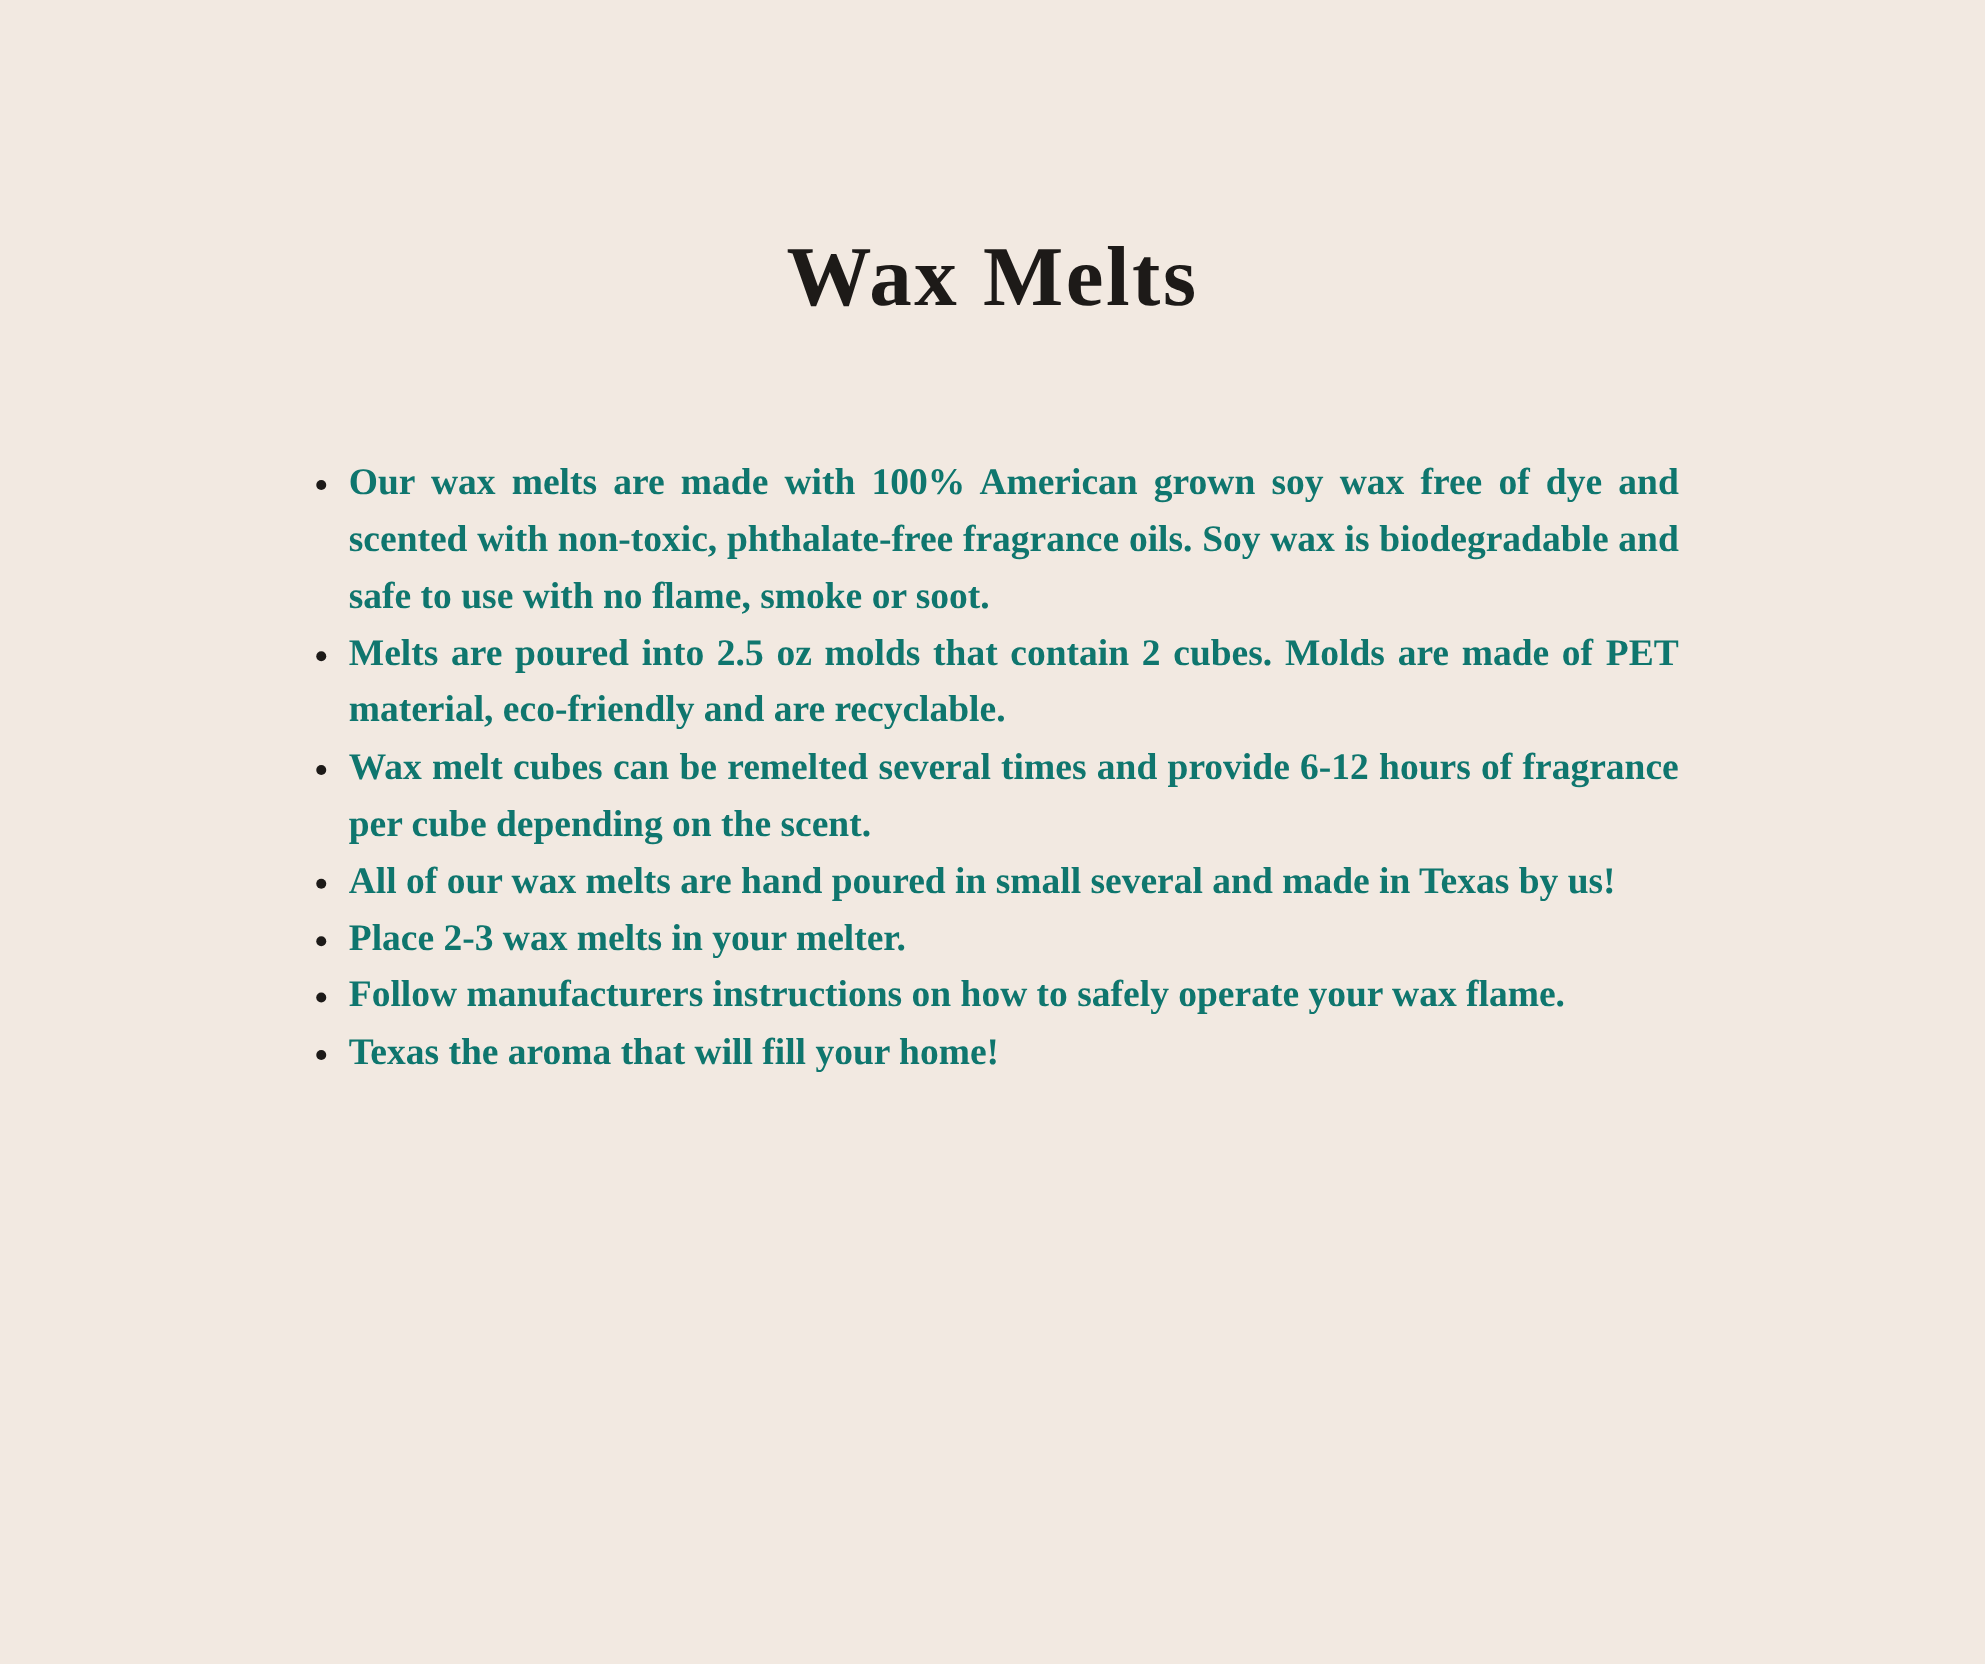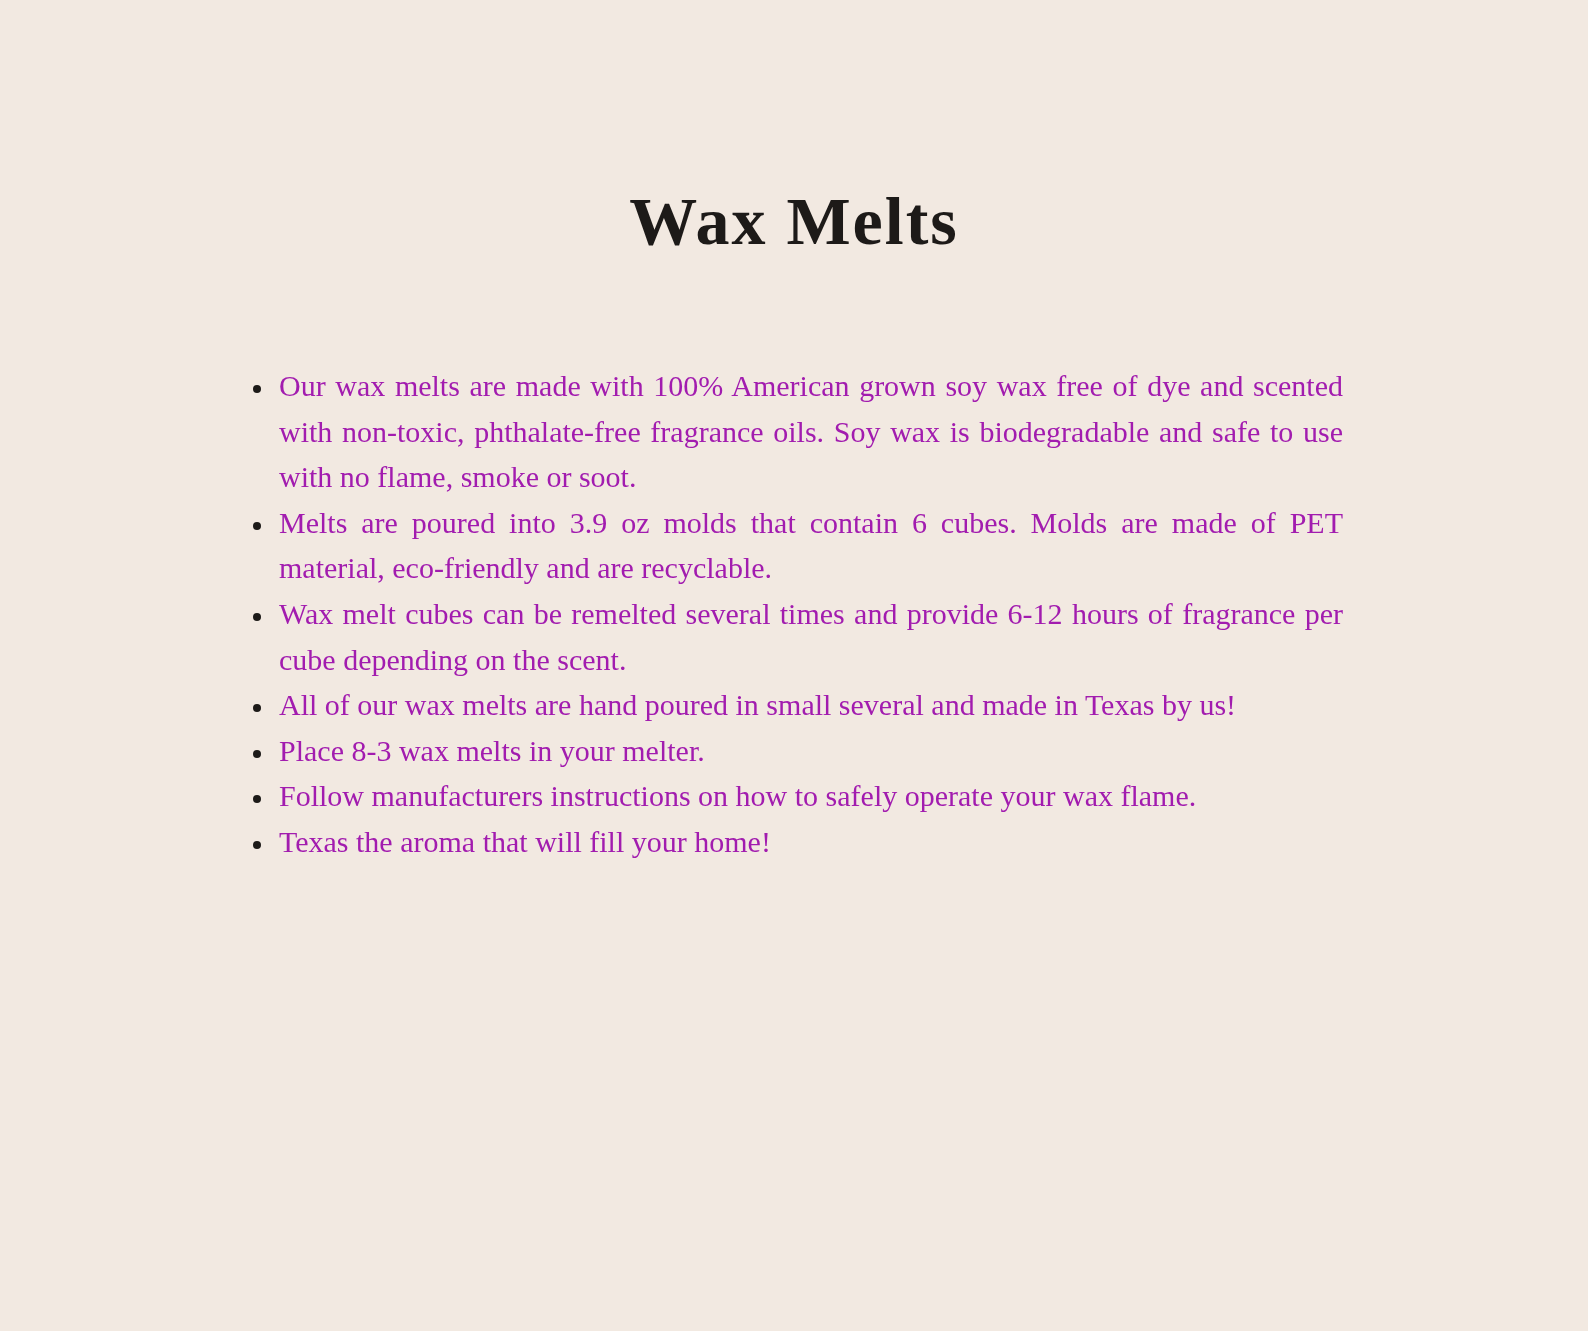--- a/index.html
+++ b/index.html
@@ -36,37 +36,38 @@
   .bullet-list {
     margin: 0;
     padding-left: 30px;
     list-style: disc outside;
   }
   .bullet-list li {
     font-size: 30px;
     line-height: 1.52;
     text-align: justify;
     padding-left: 4px;
-    color: #a21caf;
+    color: #0f766e;
+    font-weight: bold;
   }
   .bullet-list li::marker {
     color: #1d1a18;
     font-size: 26px;
   }
 </style>
 </head>
 <body>
 
 <div class="page">
   <h1 class="title">Wax Melts</h1>
 
   <div class="content">
     <ul class="bullet-list">
       <li>Our wax melts are made with 100% American grown soy wax free of dye and scented with non-toxic, phthalate-free fragrance oils. Soy wax is biodegradable and safe to use with no flame, smoke or soot.</li>
-      <li> Melts are poured into 3.9 oz molds that contain 6 cubes. Molds are made of PET material, eco-friendly and are recyclable.</li>
+      <li> Melts are poured into 2.5 oz molds that contain 2 cubes. Molds are made of PET material, eco-friendly and are recyclable.</li>
       <li> Wax melt cubes can be remelted several times and provide 6-12 hours of fragrance per cube depending on the scent.</li>
       <li>All of our wax melts are hand poured in small several and made in Texas by us!</li>
-      <li>Place 8-3 wax melts in your melter.</li>
+      <li>Place 2-3 wax melts in your melter.</li>
       <li>Follow manufacturers instructions on how to safely operate your wax flame.</li>
       <li>Texas the aroma that will fill your home!</li>
     </ul>
   </div>
 </div>
 
 </body></html>

